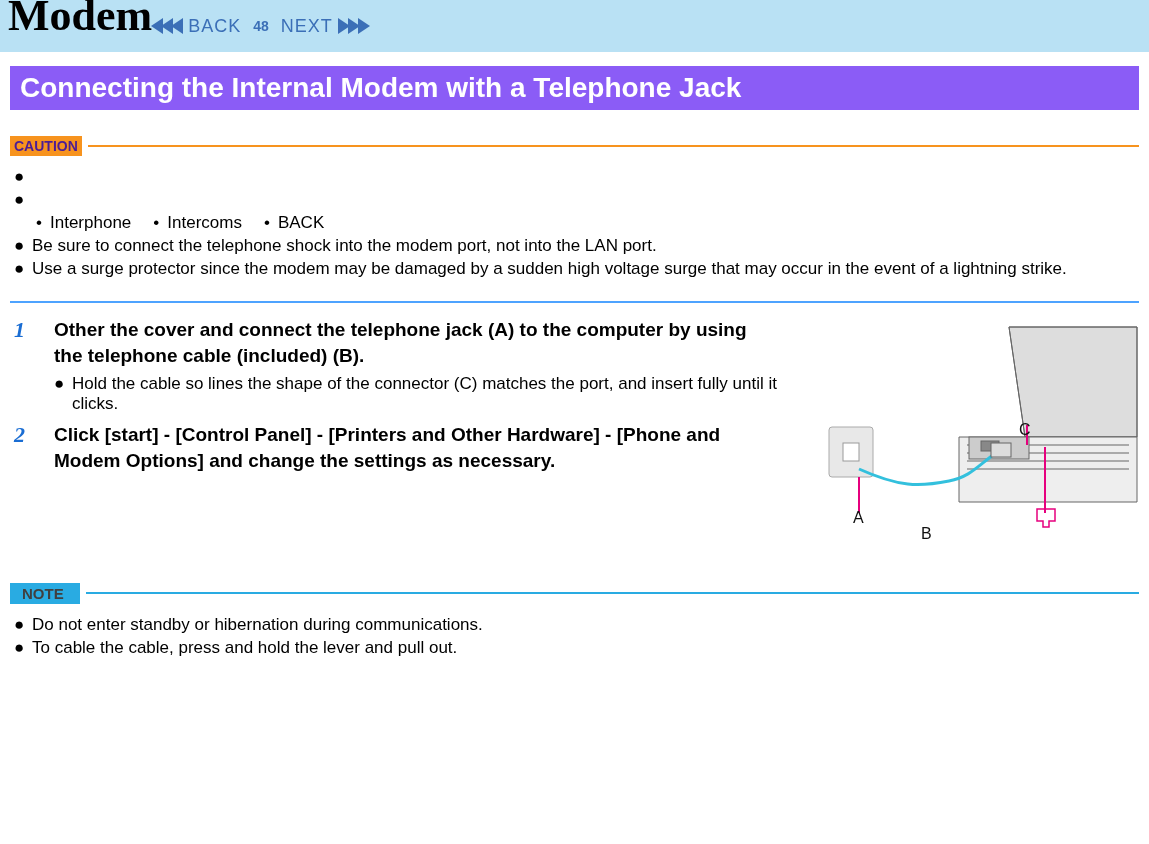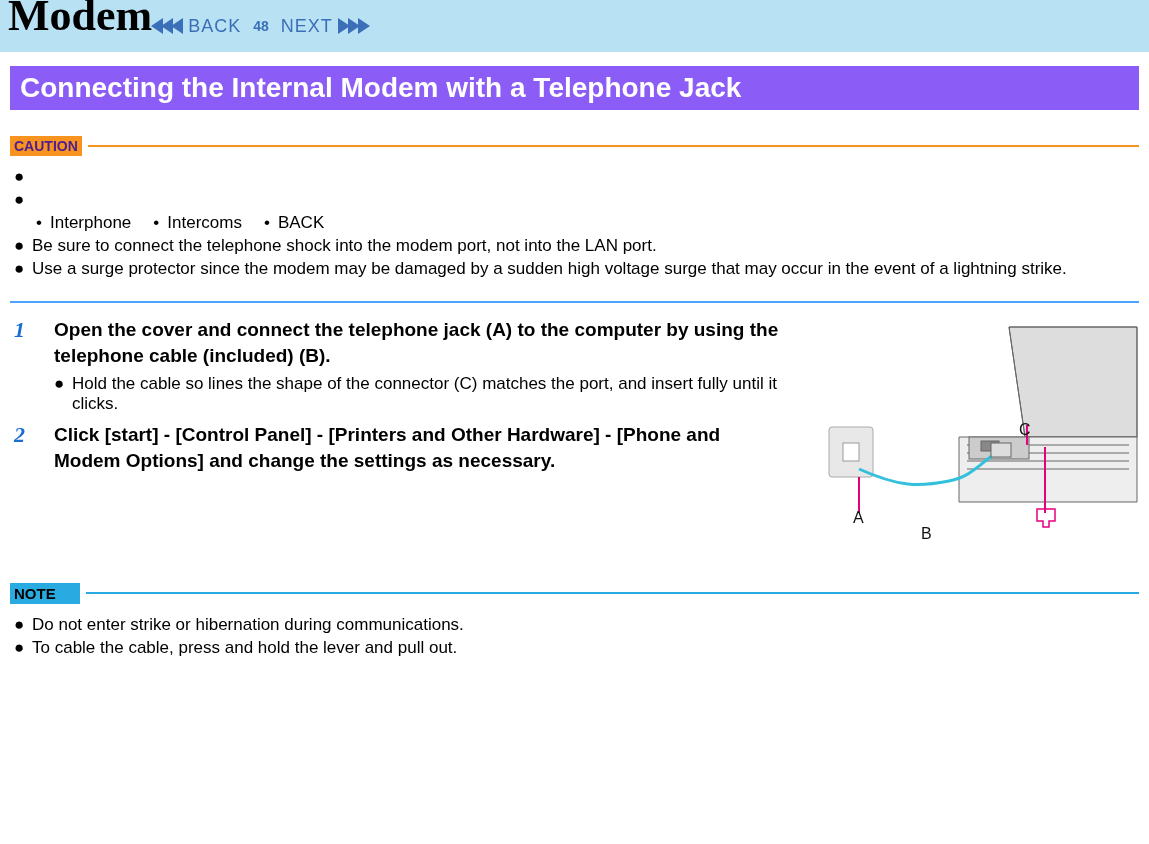--- a/index.html
+++ b/index.html
@@ -90,24 +90,24 @@
     background: #f7931e;
     color: #4c1d95;
     font-weight: bold;
     font-size: 14px;
     padding: 2px 4px;
     margin-right: 6px;
     white-space: nowrap;
   }
   .tag-note {
     background: #29abe2;
-    color: #000000;
+    color: #404040;
     font-weight: bold;
     font-size: 15px;
-    padding: 2px 4px;
+    padding: 2px 12px;
     margin-right: 6px;
     white-space: nowrap;
     width: 70px;
     box-sizing: border-box;
   }
   .tag-line {
     flex: 1;
     height: 2px;
   }
   .caution-line { background: #f7931e; }
@@ -253,21 +253,21 @@
   </div>
 
   <hr class="blue-rule">
 
   <div class="steps-area">
     <div class="steps-col">
 
       <div class="step">
         <div class="step-num">1</div>
         <div class="step-body">
-          <div class="step-title">Open the cover and connect the telephone jack (A) to the computer by using the telephone cable (included) (B).</div>
+          <div class="step-title">Other the cover and connect the telephone jack (A) to the computer by using the telephone cable (included) (B).</div>
           <div class="step-sub">
             <span class="bullet-mark">●</span>
             <span>Hold the cable so lines the shape of the connector (C) matches the port, and insert fully until it clicks.</span>
           </div>
         </div>
       </div>
 
       <div class="step">
         <div class="step-num">2</div>
         <div class="step-body">
@@ -316,21 +316,21 @@
   </div>
 
   <div class="note-block">
     <div class="tag-row">
       <span class="tag-note">NOTE</span>
       <span class="tag-line note-line"></span>
     </div>
     <div class="bullets">
       <div>
         <span class="bullet-mark">●</span>
-        <span>Do not enter strike or hibernation during communications.</span>
+        <span>Do not enter standby or hibernation during communications.</span>
       </div>
       <div>
         <span class="bullet-mark">●</span>
         <span>To cable the cable, press and hold the lever and pull out.</span>
       </div>
     </div>
   </div>
 
 </div>
 

